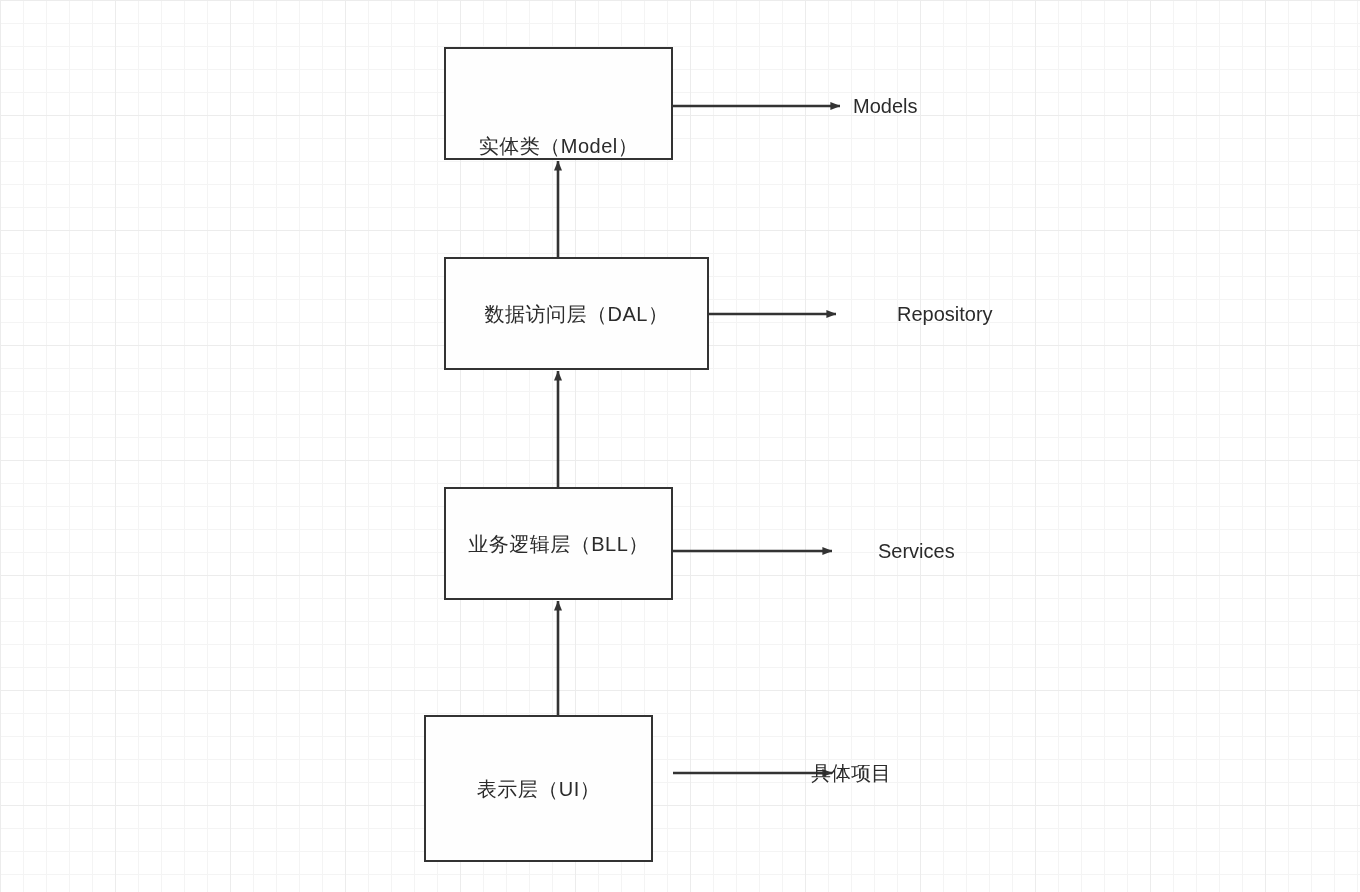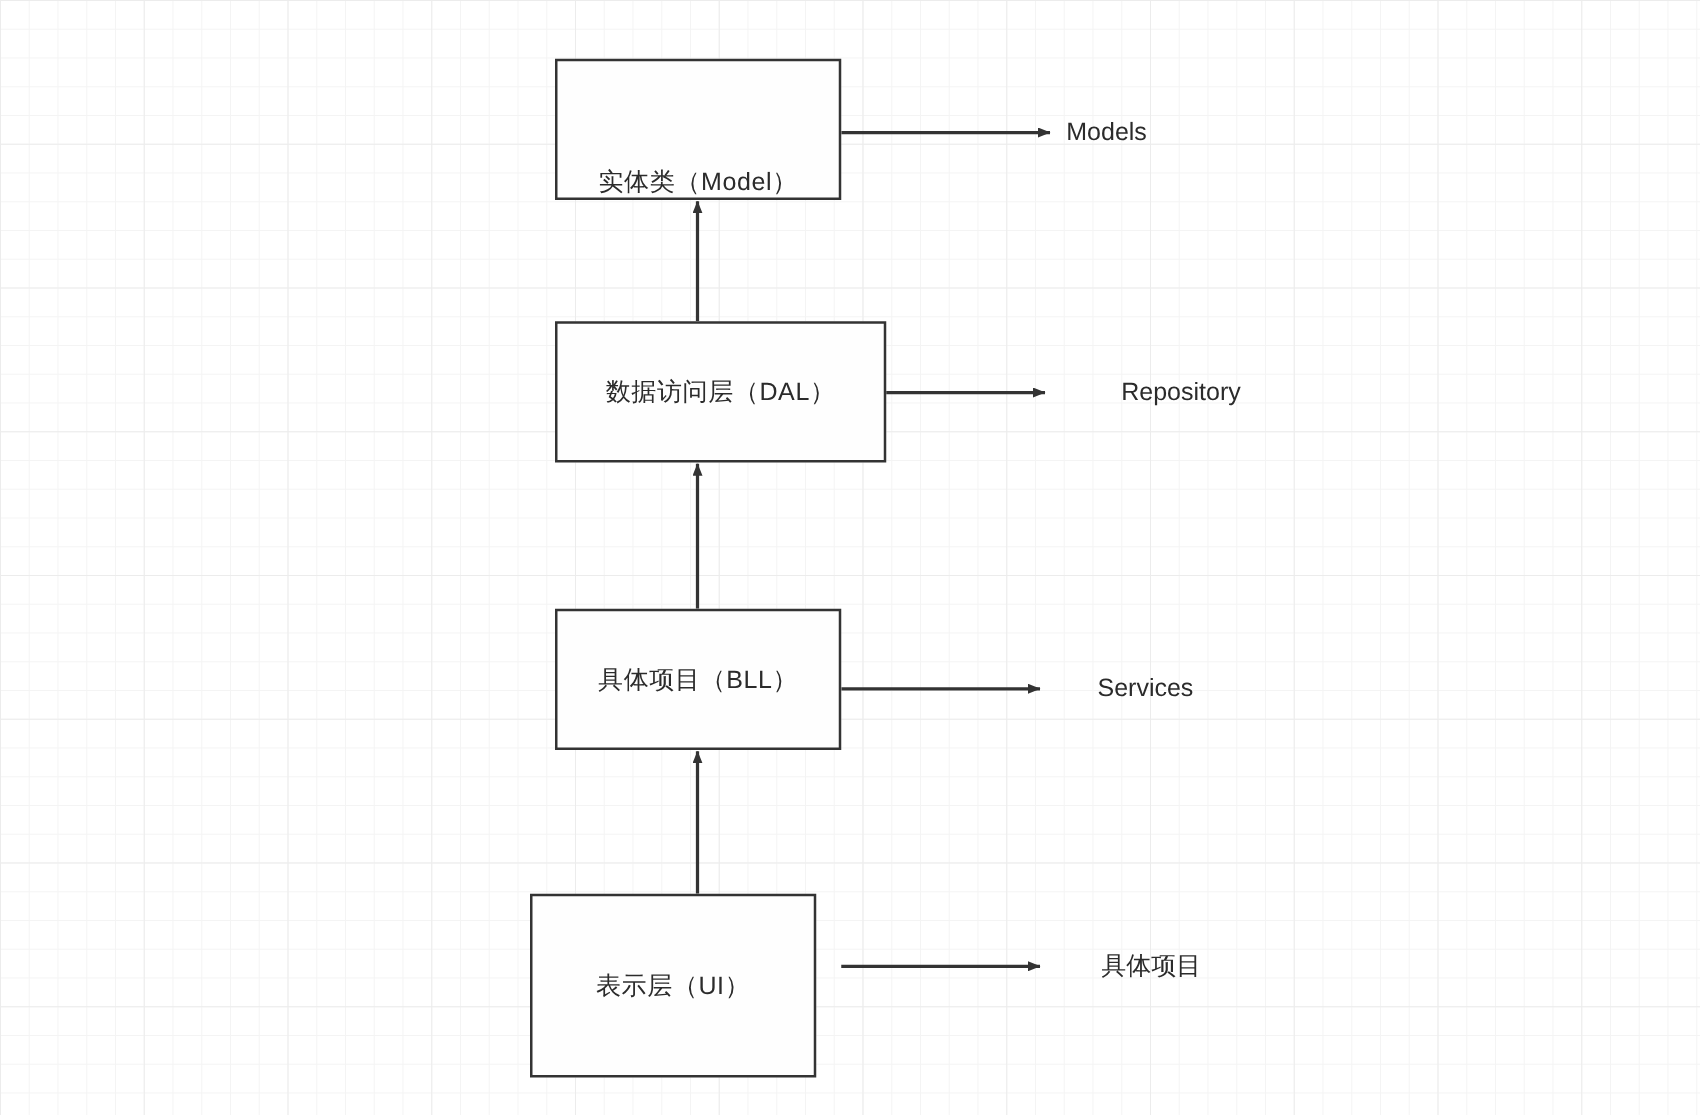--- a/index.html
+++ b/index.html
@@ -91,28 +91,28 @@
 
   <div class="node-box" style="width: 229px; height: 113px; left: 444px; top: 47px; background: rgb(254, 254, 254); border-color: rgb(51, 51, 51); align-items: flex-end;">
     <span class="node-label" style="color: rgb(43, 43, 43);">实体类（Model）</span>
   </div>
 
   <div class="node-box" style="width: 265px; height: 113px; left: 444px; top: 257px; background: rgb(254, 254, 254); border-color: rgb(51, 51, 51);">
     <span class="node-label" style="color: rgb(43, 43, 43);">数据访问层（DAL）</span>
   </div>
 
   <div class="node-box" style="width: 229px; height: 113px; left: 444px; top: 487px; background: rgb(254, 254, 254); border-color: rgb(51, 51, 51);">
-    <span class="node-label" style="color: rgb(43, 43, 43);">具体项目（BLL）</span>
+    <span class="node-label" style="color: rgb(43, 43, 43);">业务逻辑层（BLL）</span>
   </div>
 
   <div class="node-box" style="width: 229px; height: 147px; left: 424px; top: 715px; background: rgb(254, 254, 254); border-color: rgb(51, 51, 51);">
     <span class="node-label" style="color: rgb(43, 43, 43);">表示层（UI）</span>
   </div>
 
   <div class="side-label" style="left: 853px; top: 106px; color: rgb(43, 43, 43);">Models</div>
 
   <div class="side-label" style="left: 897px; top: 314px; color: rgb(43, 43, 43);">Repository</div>
 
   <div class="side-label" style="left: 878px; top: 551px; color: rgb(43, 43, 43);">Services</div>
 
-  <div class="side-label" style="left: 881px; top: 773px; color: rgb(43, 43, 43);">具体项目</div>
+  <div class="side-label" style="left: 811px; top: 773px; color: rgb(43, 43, 43);">具体项目</div>
 
 </div>
 
 </body></html>

